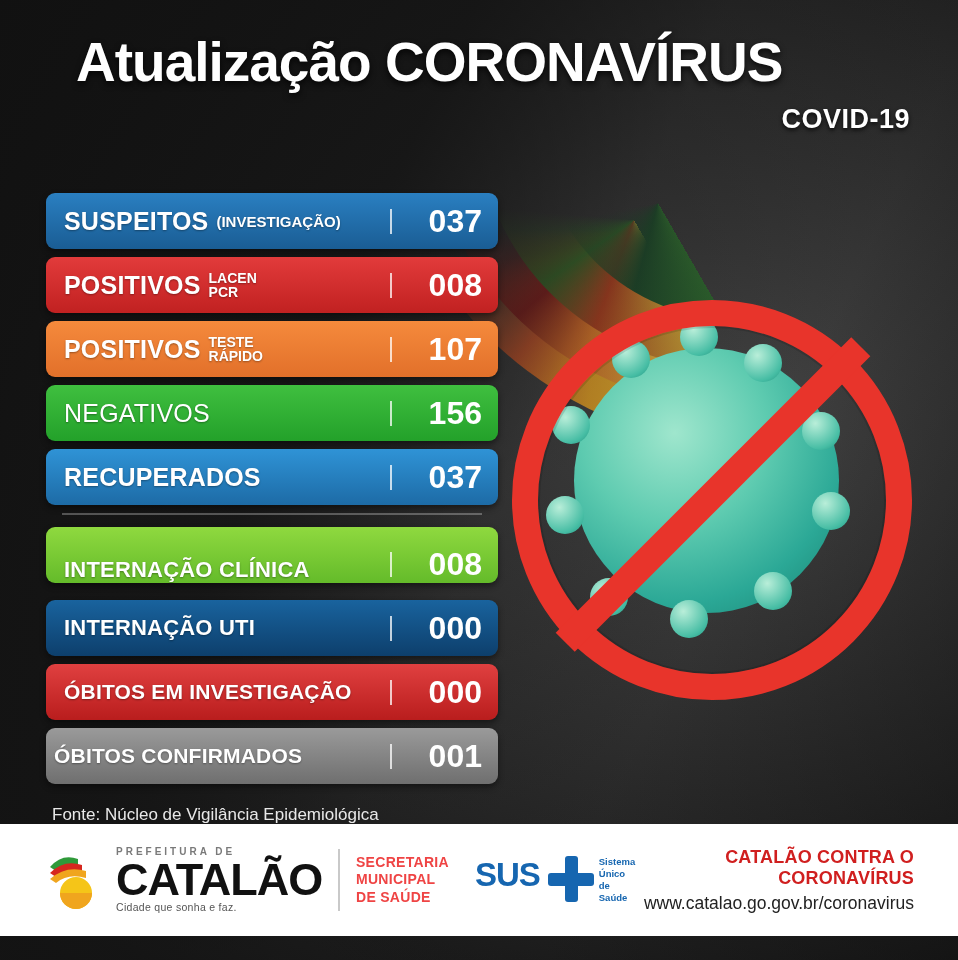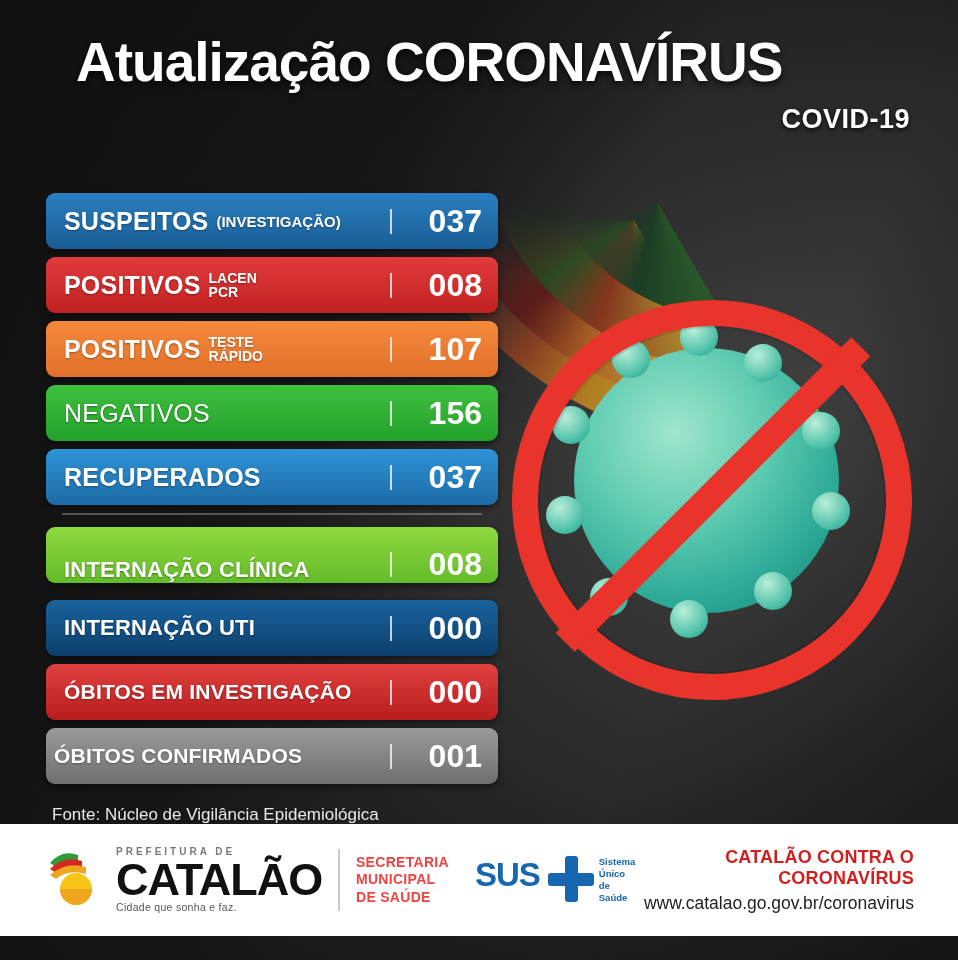--- a/index.html
+++ b/index.html
@@ -115,21 +115,21 @@
   }
 
   
   .source { position:absolute; left:52px; top:805px; font-size:17px; color:#e8e8e8; }
 
   
   .footer {
     position:absolute; left:0; bottom:24px; width:100%; height:112px;
     background:#fff; display:flex; align-items:center; padding:0 44px;
   }
-  .logo-cat { display:flex; align-items:flex-start; gap:10px; }
+  .logo-cat { display:flex; align-items:flex-end; gap:10px; }
   .cat-mark { width:62px; height:62px; position:relative; }
   .cat-text { line-height:1; }
   .cat-text .pref { font-size:10px; letter-spacing:3px; color:#7a7a7a; font-weight:bold; }
   .cat-text .name { font-size:45px; font-weight:bold; color:#111; letter-spacing:-1px; }
   .cat-text .slogan { font-size:10.5px; color:#555; letter-spacing:.3px; }
   .vline { width:2px; height:62px; background:#c9c9c9; margin:0 16px; }
   .sec { font-size:14px; font-weight:bold; color:#ef4444; line-height:1.25; letter-spacing:.3px; }
   .sus-block { display:flex; gap:8px; margin-left:26px; }
   .sus-word { font-size:33px; font-weight:bold; color:#1666b0; letter-spacing:-1px; }
   .cross { position:relative; width:46px; height:46px; }

